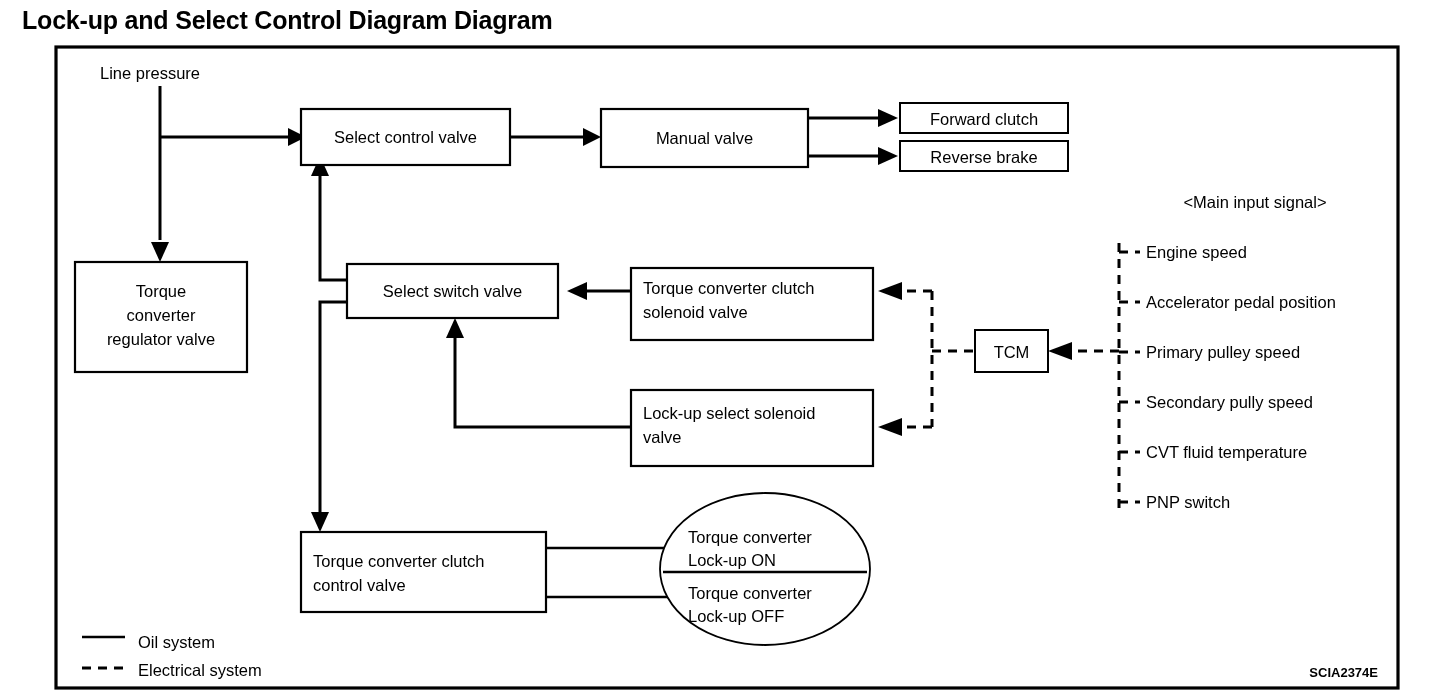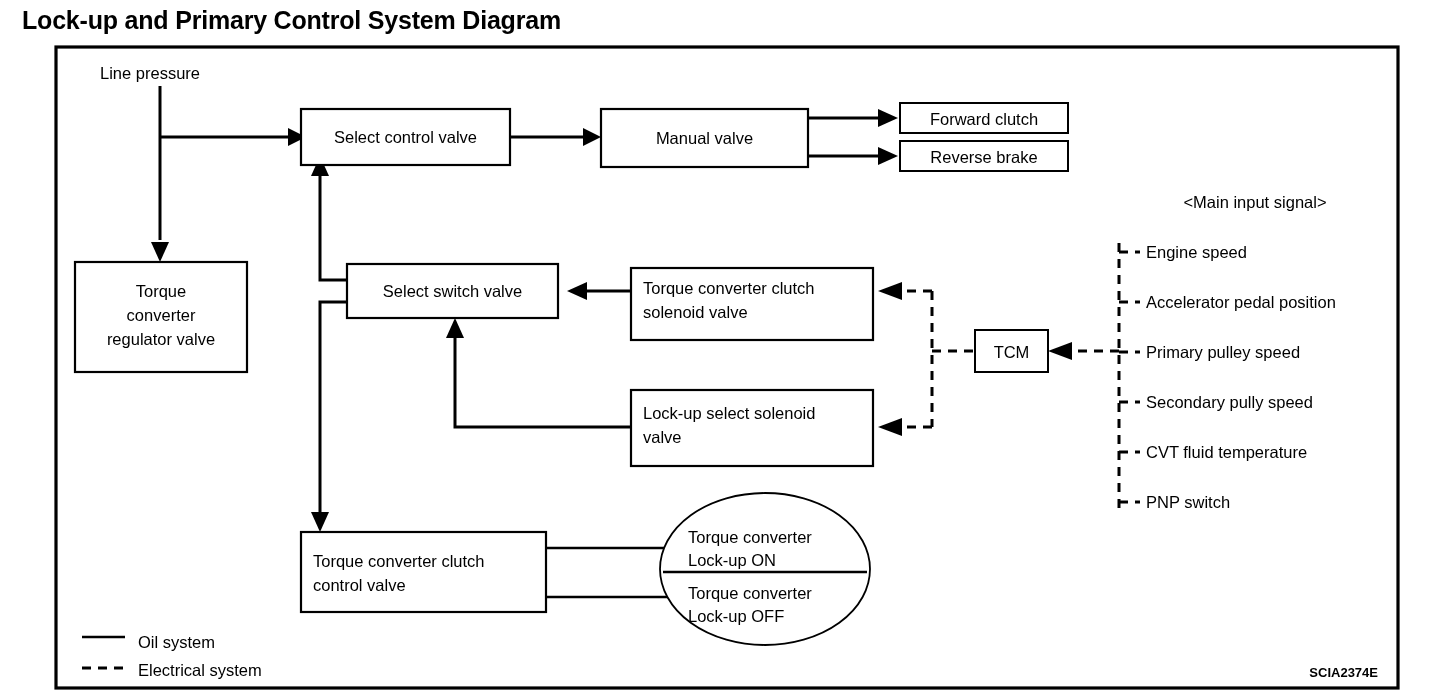--- a/index.html
+++ b/index.html
@@ -23,21 +23,21 @@
   .oil{stroke:#000;stroke-width:3;fill:none;}
   .oil-thin{stroke:#000;stroke-width:2.4;fill:none;}
   .elec{stroke:#000;stroke-width:3;fill:none;stroke-dasharray:9 7;}
   .divider{stroke:#000;stroke-width:2.4;}
 </style>
 </head>
 <body>
 
 <div id="stage">
 
-  <div class="page-title">Lock-up and Primary Control System Diagram</div>
+  <div class="page-title">Lock-up and Select Control Diagram Diagram</div>
 
   <svg class="diagram" viewBox="0 0 1456 700">
 
     <rect class="frame" x="56" y="47" width="1342" height="641"></rect>
 
     <path class="oil" d="M160 86 L160 240"></path>
 
     <path class="oil" d="M160 137 L288 137"></path>
     <polygon points="288,128 306,137 288,146"></polygon>
 

